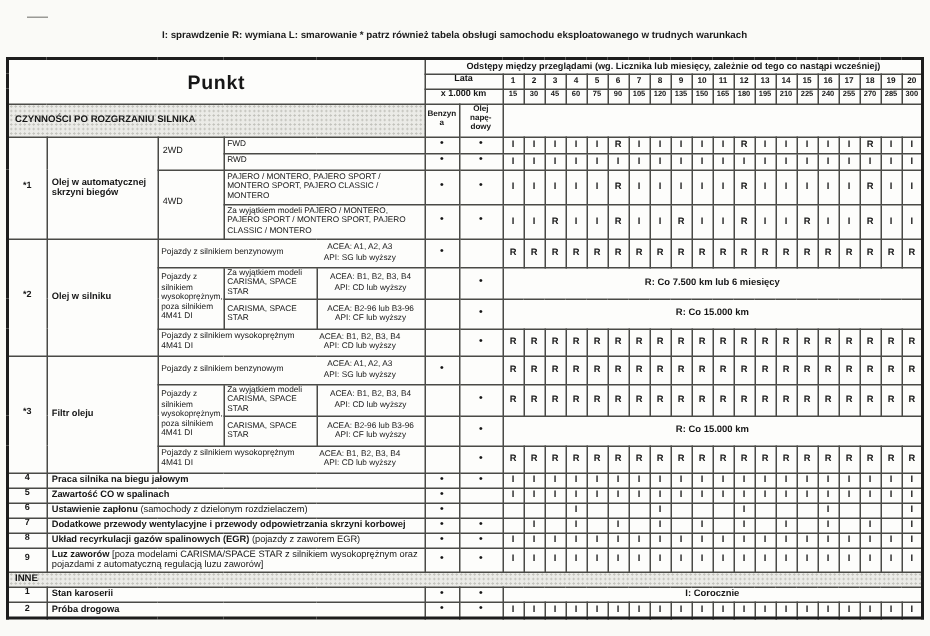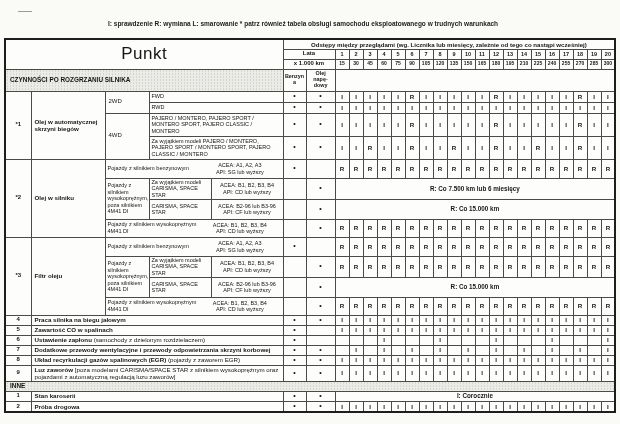--- a/index.html
+++ b/index.html
@@ -21,21 +21,21 @@
     border:2px solid #1d1d1d;
     background:#fdfdfb;
   }
   td{
     border:1px solid #4a4a46;
     padding:0 1px;
     vertical-align:middle;
     font-size:6px;line-height:1.18;color:#161616;
     overflow:hidden;
   }
-  .punkt{font-size:17px;font-weight:normal;text-align:center;letter-spacing:.5px;}
+  .punkt{font-size:13px;font-weight:bold;text-align:center;letter-spacing:.5px;}
   .hdr{text-align:center;font-weight:bold;}
   .ttl{font-size:6.1px;}
   .small{font-size:6px;}
   .yr{font-size:5.5px;}
   .kmv{font-size:5px;}
   .fuelhdr{font-size:5.4px;text-align:center;font-weight:bold;word-break:break-word;line-height:1.1;}
   .num{font-size:6px;font-weight:bold;text-align:center;}
   .lbl{font-size:6.2px;font-weight:bold;padding:0 3px;}
   .drv{font-size:6px;padding:0 3px;}
   .mdl{font-size:5.5px;padding:0 2px;}

